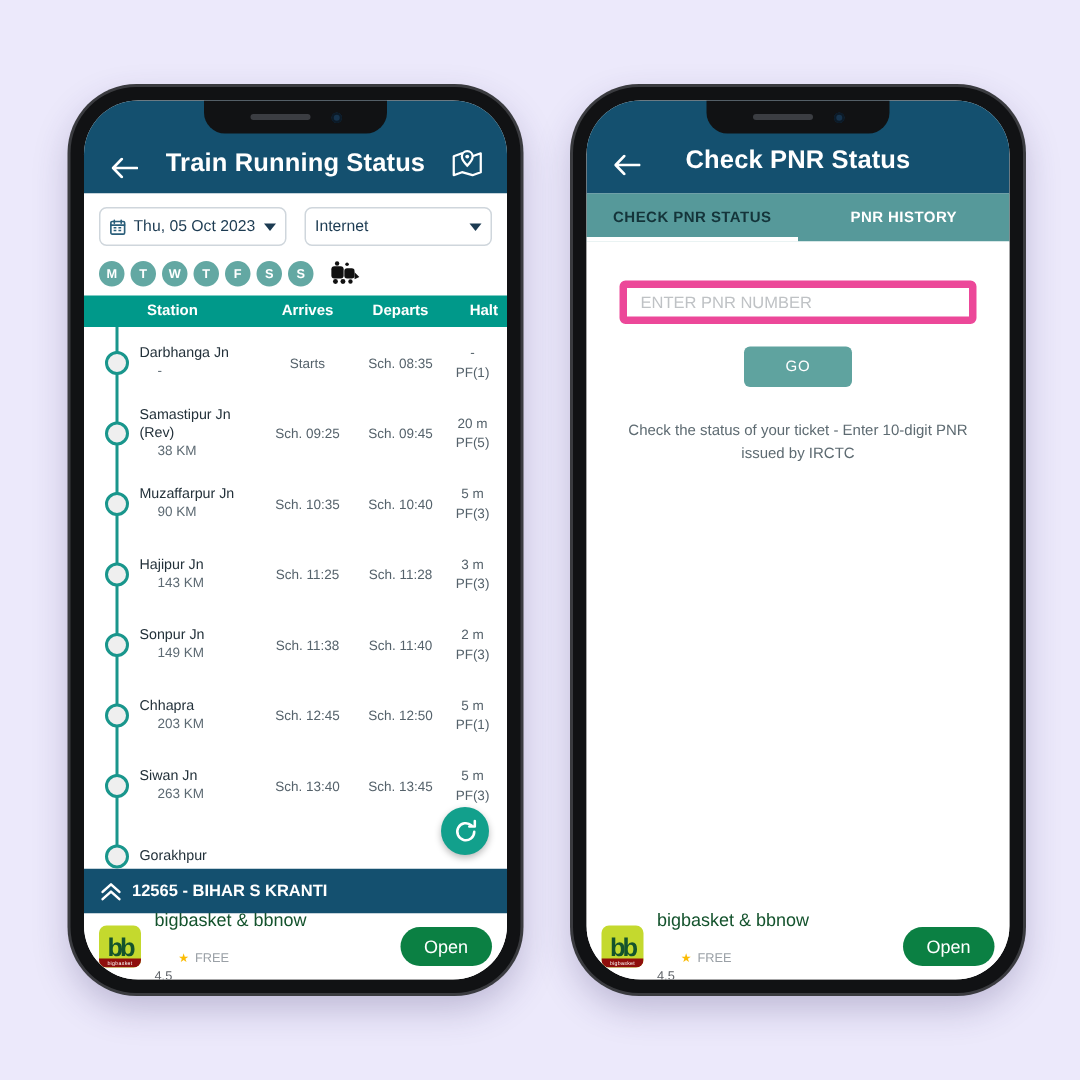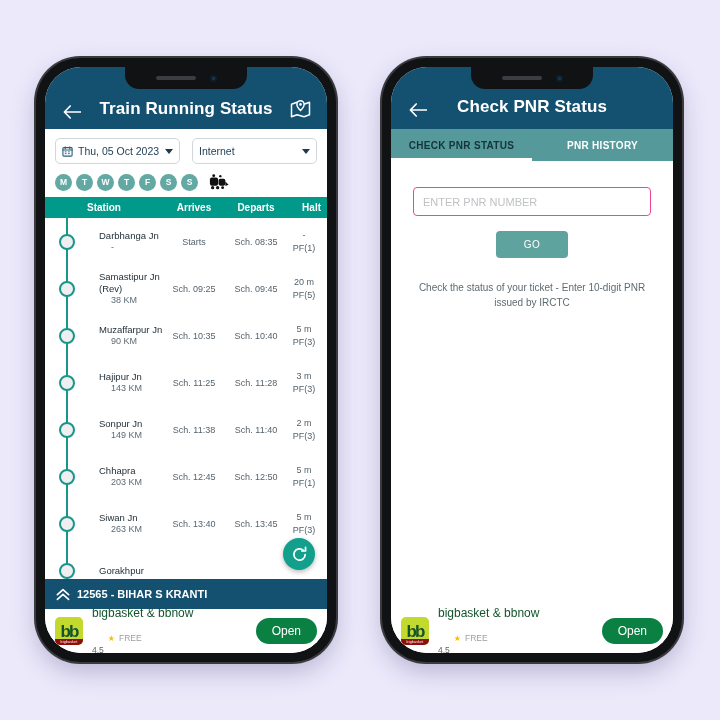--- a/index.html
+++ b/index.html
@@ -15,21 +15,21 @@
   .phone {
     position: absolute;
     top: 58px;
     width: 300px;
     height: 604px;
     background: #111214;
     border-radius: 44px;
     padding: 9px;
     box-shadow: 0 0 0 2px #3a3b3f, 0 10px 24px rgba(60,50,110,.28);
   }
-  .phone.left  { left: 36px; }
+  .phone.left  { left: 47px; }
   .phone.right { left: 382px; }
 
   .screen {
     position: relative;
     width: 100%;
     height: 100%;
     background: #ffffff;
     border-radius: 36px;
     overflow: hidden;
     display: flex;
@@ -165,21 +165,21 @@
     left: 14px; top: 50%;
     margin-top: -8px;
     width: 16px; height: 16px;
     border-radius: 50%;
     background: #efefef;
     border: 2px solid #19968c;
     z-index: 2;
   }
   .st-name-col {
     flex: 0 0 118px;
-    padding-left: 54px;
+    padding-left: 37px;
     text-align: left;
     line-height: 1.25;
   }
   .st-name { font-size: 9.5px; color: #23313a; }
   .st-km   { font-size: 9px; color: #5d6a73; padding-left: 12px; }
   .st-arr, .st-dep {
     flex: 0 0 62px;
     text-align: center;
     font-size: 9px;
     color: #55626b;
@@ -289,21 +289,21 @@
     flex: 1;
     background: #fff;
     padding: 26px 22px 0 22px;
     display: flex;
     flex-direction: column;
     align-items: center;
   }
   .pnr-input {
     width: 100%;
     height: 29px;
-    border: 1px solid #ec4899;
+    border: 5px solid #ec4899;
     border-radius: 4px;
     display: flex;
     align-items: center;
     padding: 0 9px;
     font-size: 11px;
     color: #bfc2c5;
     background: #fff;
   }
   .go-btn {
     margin-top: 15px;

